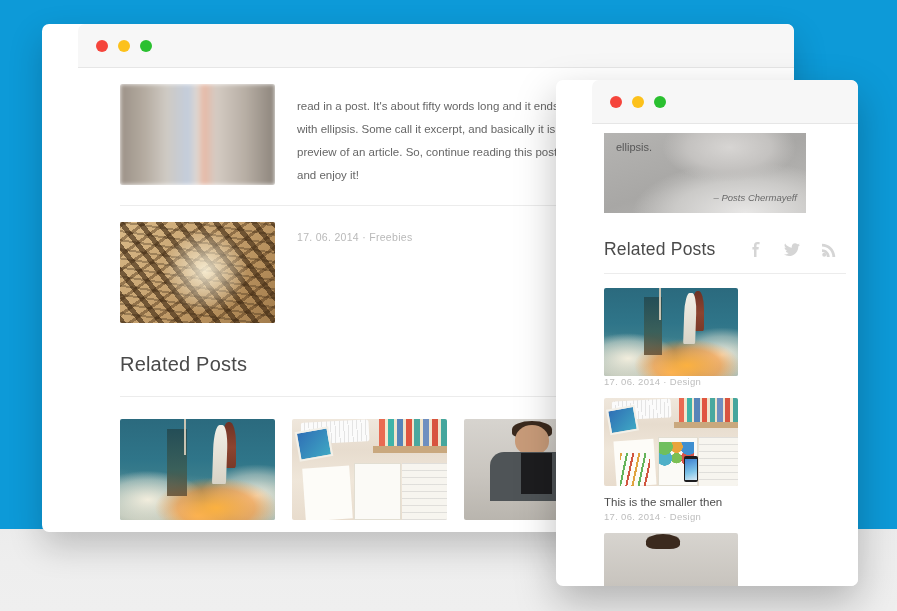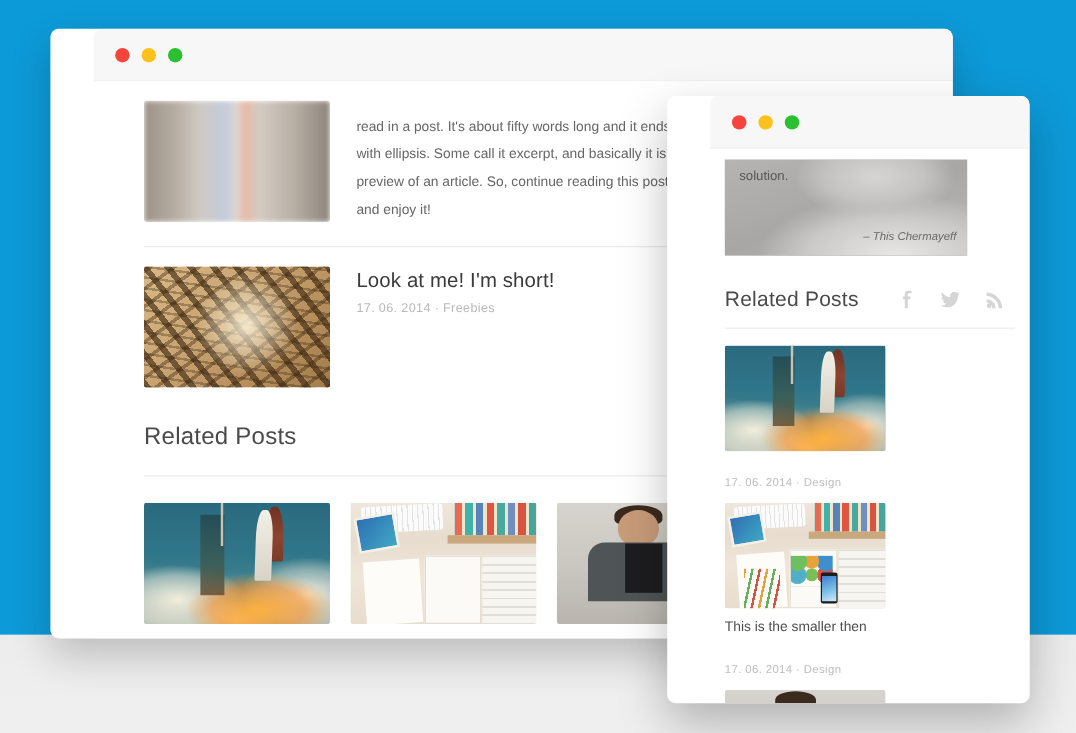--- a/index.html
+++ b/index.html
@@ -233,21 +233,21 @@
   }
   .card-front .card-title {
     font-size: 11.5px;
     color: #4d4d4d;
     line-height: 1.35;
     margin-top: 9px;
   }
   .card-front .card-meta {
     font-size: 9.5px;
     color: #bdbdbd;
-    margin-top: 21px;
+    margin-top: 0;
   }
 
   
   .ghost-heading {
     position: absolute;
     left: 518px; top: 56px;
     width: 180px;
     font-size: 14px;
     color: #2ab9a0;
     opacity: .55;
@@ -449,21 +449,20 @@
         </div>
       </div>
 
       <div class="divider"></div>
 
       <div class="article">
         <div class="thumb">
           <div class="img img-typo"></div>
         </div>
         <div class="article-body">
-          <h2 class="post-title">Look at me! I'm short!</h2>
           <div class="post-meta">17. 06. 2014 ·  Freebies</div>
         </div>
       </div>
 
       <h3 class="related-head">Related Posts</h3>
       <div class="related-rule"></div>
 
       <div class="grid-main">
 
         <div class="card-main">
@@ -521,22 +520,22 @@
     <div class="titlebar">
       <span class="dot red"></span>
       <span class="dot yellow"></span>
       <span class="dot green"></span>
     </div>
 
     <div class="content">
 
       <div class="quote-card">
         <div class="img img-portrait"></div>
-        <div class="quote-text">solution.</div>
-        <div class="quote-author">– This Chermayeff</div>
+        <div class="quote-text">ellipsis.</div>
+        <div class="quote-author">– Posts Chermayeff</div>
       </div>
 
       <div class="front-related-bar">
         <div class="front-related-title">Related Posts</div>
         <div class="social">
           <span>
             <svg width="13" height="15" viewBox="0 0 13 15" aria-hidden="true">
               <path d="M8.6 2.3h2V0h-2.3C6 0 5 1.5 5 3.4V5H3.4v2.4H5V15h2.5V7.4h2L9.8 5h-2.3V3.4c0-.7.3-1.1 1.1-1.1z"></path>
             </svg>
           </span>

